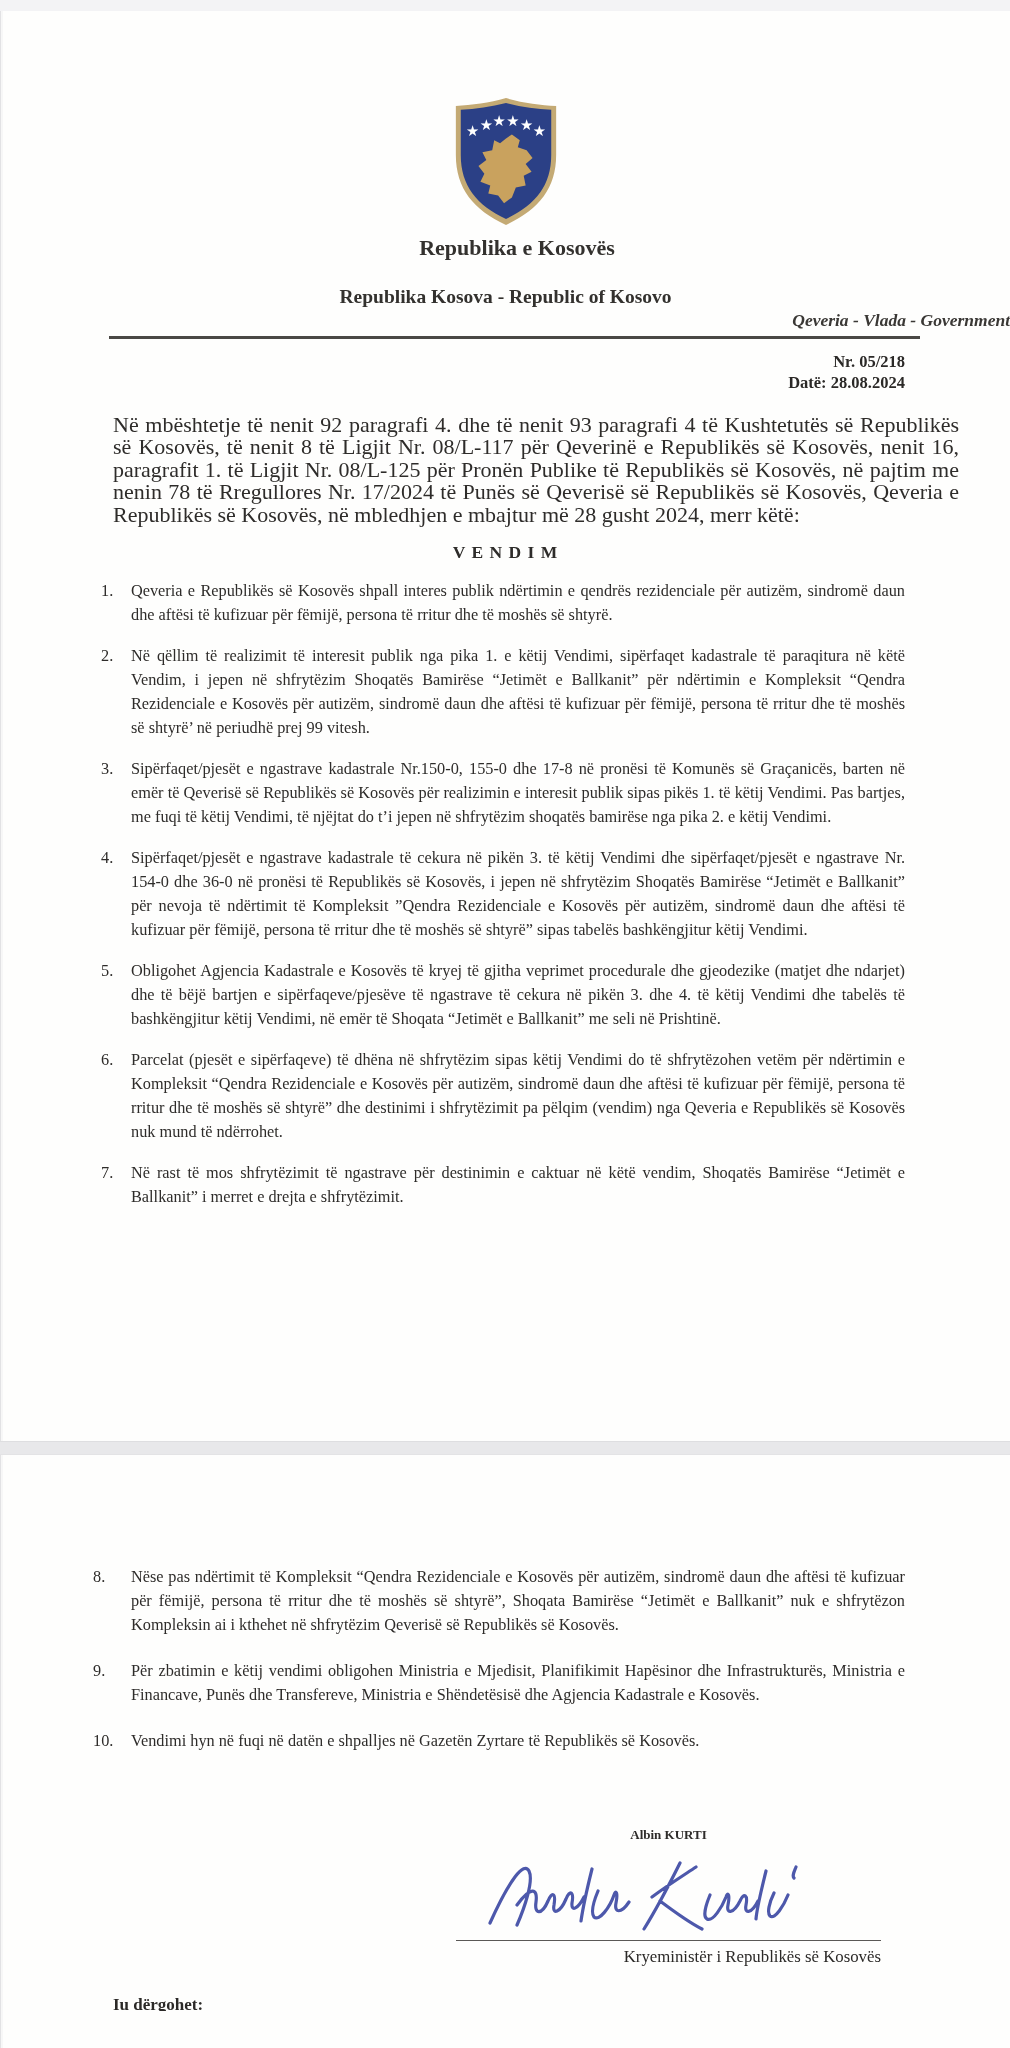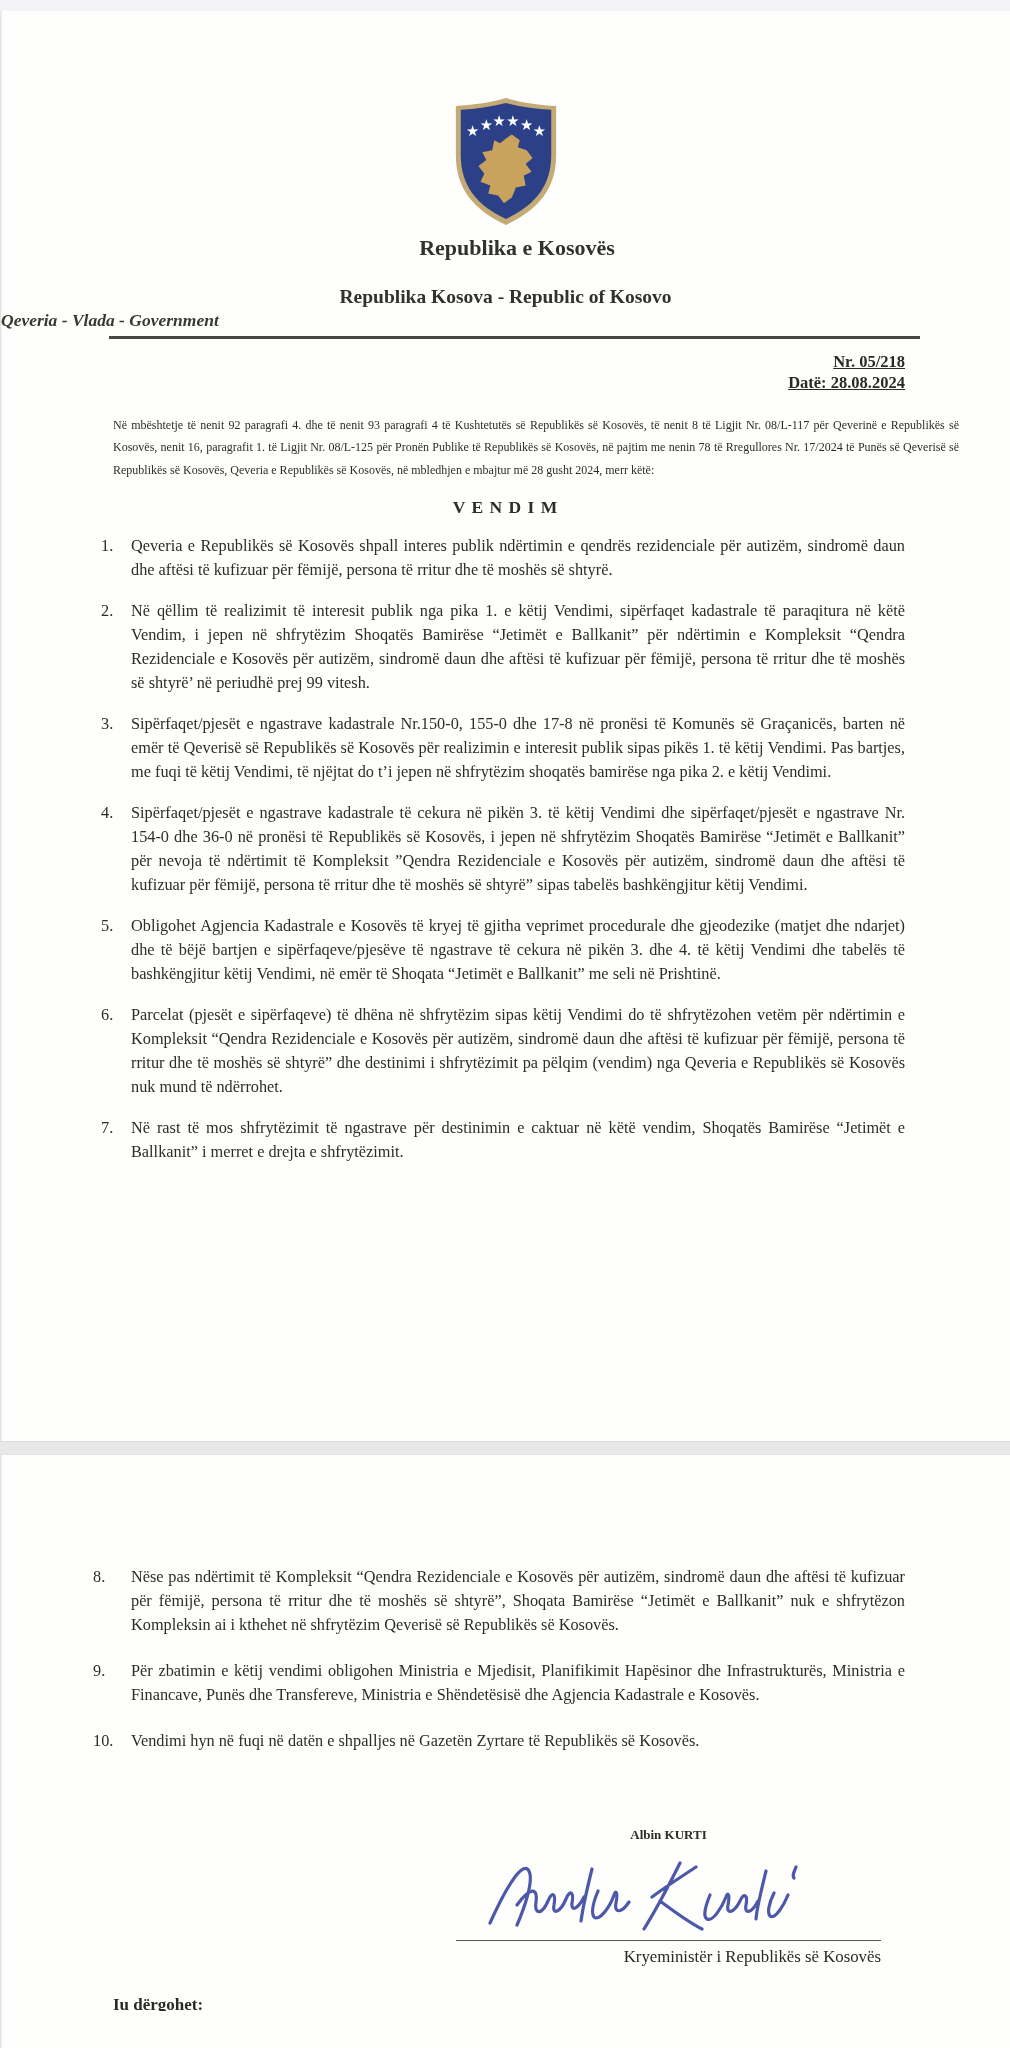--- a/index.html
+++ b/index.html
@@ -15,25 +15,25 @@
     box-shadow:inset 2px 0 0 #f7f7f7;
     position:relative;
   }
   .page1{margin-top:11px;height:1430px;}
   .page-gap{height:12px;background:#e8e8ea;border-top:1px solid #dedee0;border-bottom:1px solid #e3e3e5;}
   .page2{height:595px;}
   
   .emblem{display:block;margin:0 auto;padding-top:84px;width:118px;}
   .t1{margin-top:8px;text-align:center;font-weight:bold;font-size:22px;line-height:26px;color:#33312e;padding-left:23px;}
   .t2{text-align:center;font-weight:bold;font-size:19.5px;line-height:24px;color:#33312e;margin-top:24px;}
-  .t3{text-align:left;font-style:italic;font-weight:bold;font-size:17.5px;line-height:22px;color:#3a3835;}
+  .t3{text-align:right;font-style:italic;font-weight:bold;font-size:17.5px;line-height:22px;color:#3a3835;}
   .rule{margin:5px 90px 0 108px;border-top:3px solid #4a4845;}
-  .docmeta{margin:12px 105px 0 0;text-align:right;font-size:16.5px;line-height:21px;font-weight:bold;color:#2b2927;text-decoration:underline;}
+  .docmeta{margin:12px 105px 0 0;text-align:right;font-size:16.5px;line-height:21px;font-weight:bold;color:#2b2927;}
   
-  .intro{margin:21px 51px 0 112px;text-align:justify;font-size:12px;line-height:22.4px;}
+  .intro{margin:21px 51px 0 112px;text-align:justify;font-size:22px;line-height:22.4px;}
   .vendim{margin-top:16px;text-align:center;font-weight:bold;font-size:17.5px;letter-spacing:1px;}
   .items{margin:16px 105px 0 100px;}
   .items2{margin:0 105px 0 92px;padding-top:110px;}
   .item{display:flex;margin-bottom:17px;}
   .items2 .item{margin-bottom:22px;}
   .item .num{flex:0 0 30px;font-size:16.3px;line-height:24px;}
   .items2 .item .num{flex:0 0 38px;}
   .item .txt{flex:1;text-align:justify;font-size:16.3px;line-height:24px;}
   
   .sig-block{position:absolute;left:455px;top:372px;width:425px;}

